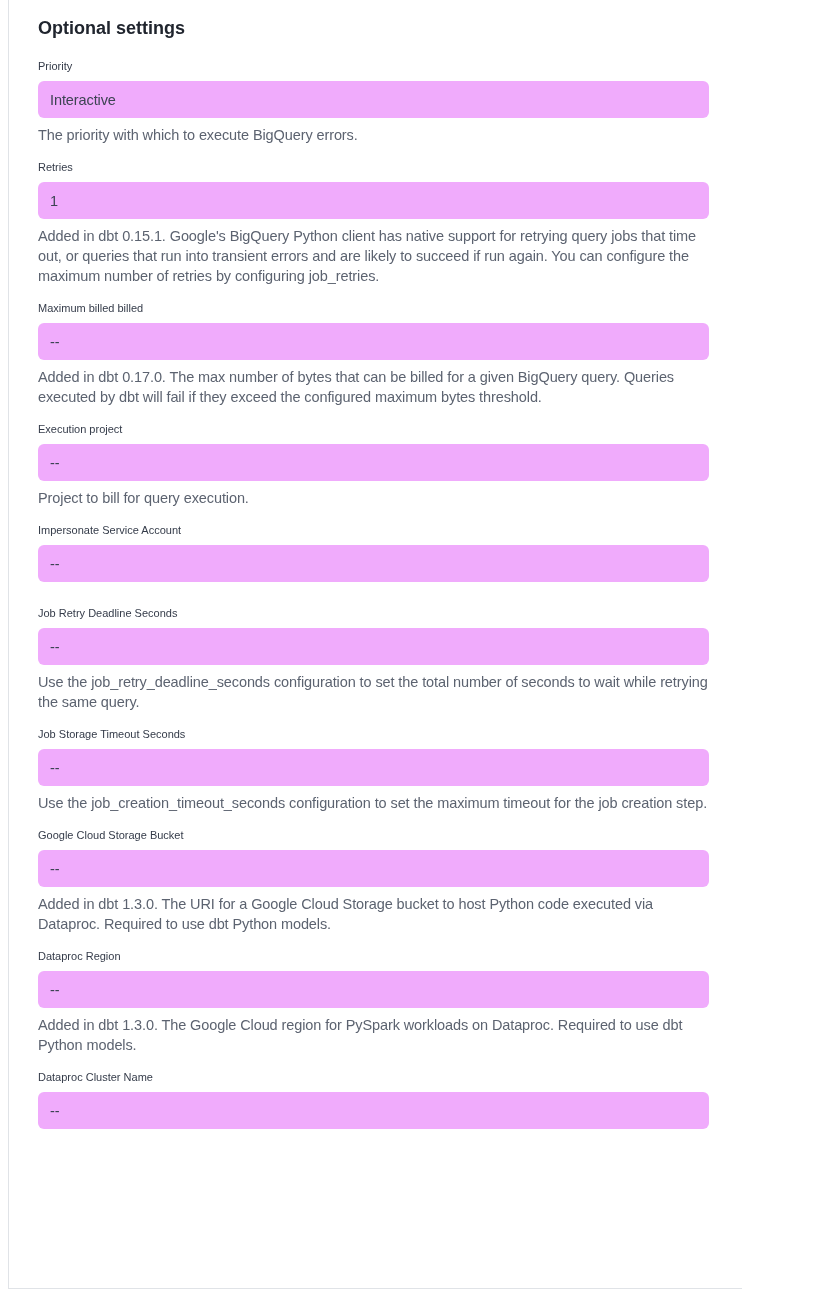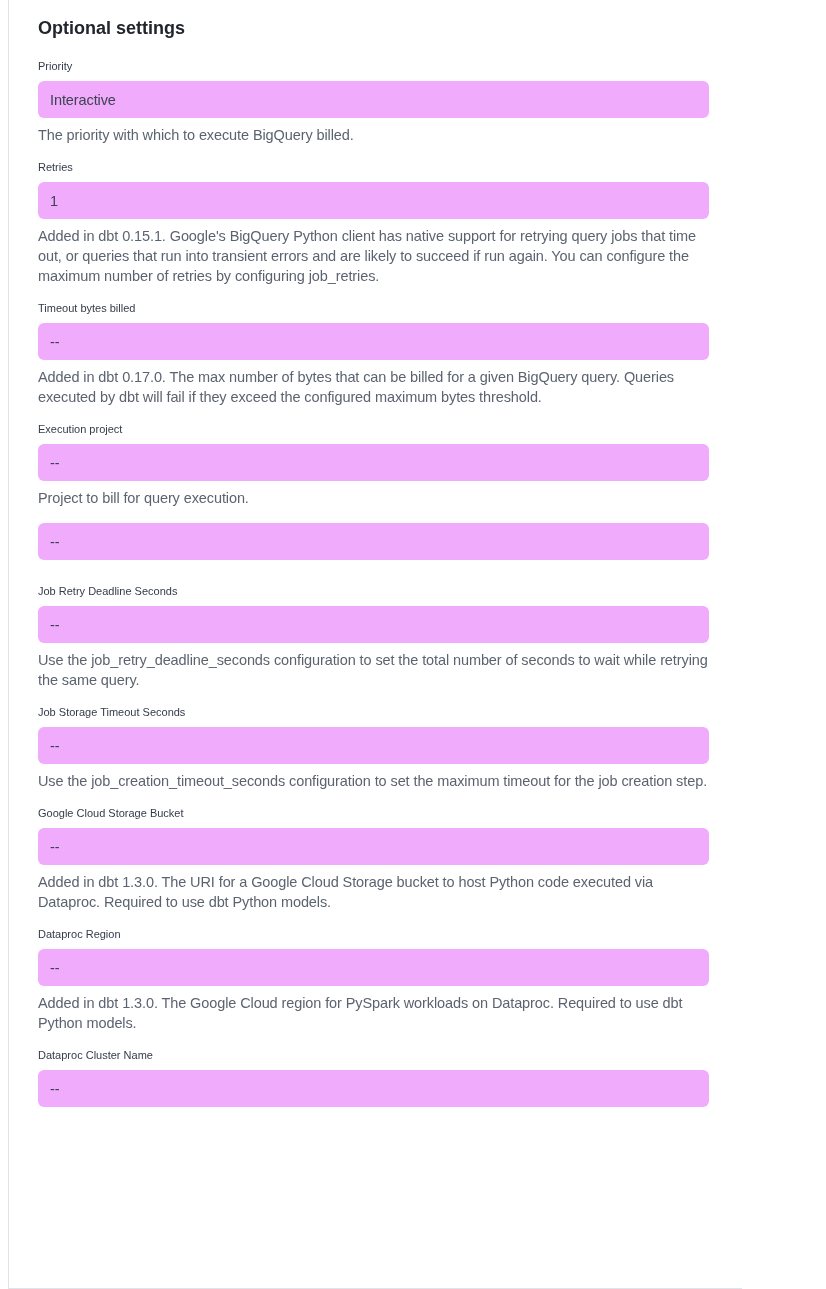--- a/index.html
+++ b/index.html
@@ -82,49 +82,50 @@
   <div class="panel">
     <div class="content">
 
       <h2 class="page-title">Optional settings</h2>
 
       <div class="field">
         <div class="field-label">Priority</div>
         <div class="field-box">
           <span class="field-value">Interactive</span>
         </div>
-        <p class="field-help">The priority with which to execute BigQuery billed.</p>
+        <p class="field-help">The priority with which to execute BigQuery errors.</p>
       </div>
 
       <div class="field">
         <div class="field-label">Retries</div>
         <div class="field-box">
           <span class="field-value">1</span>
         </div>
         <p class="field-help">Added in dbt 0.15.1. Google's BigQuery Python client has native support for retrying query jobs that time out, or queries that run into transient errors and are likely to succeed if run again. You can configure the maximum number of retries by configuring job_retries.</p>
       </div>
 
 
       <div class="field">
-        <div class="field-label">Timeout bytes billed</div>
+        <div class="field-label">Maximum billed billed</div>
         <div class="field-box">
           <span class="field-value">--</span>
         </div>
         <p class="field-help">Added in dbt 0.17.0. The max number of bytes that can be billed for a given BigQuery query. Queries executed by dbt will fail if they exceed the configured maximum bytes threshold.</p>
       </div>
 
       <div class="field">
         <div class="field-label">Execution project</div>
         <div class="field-box">
           <span class="field-value">--</span>
         </div>
         <p class="field-help">Project to bill for query execution.</p>
       </div>
 
       <div class="field no-help">
+        <div class="field-label">Impersonate Service Account</div>
         <div class="field-box">
           <span class="field-value">--</span>
         </div>
 
       </div>
 
       <div class="field">
         <div class="field-label">Job Retry Deadline Seconds</div>
         <div class="field-box">
           <span class="field-value">--</span>

